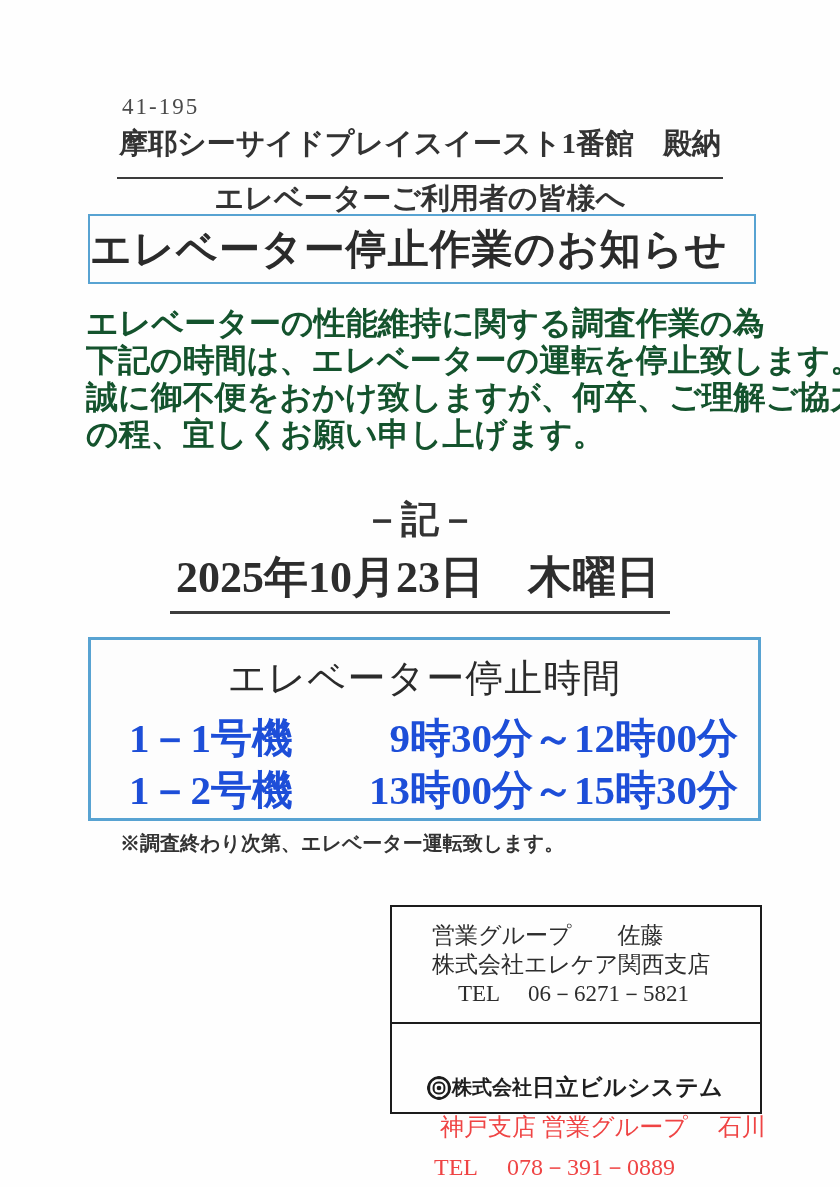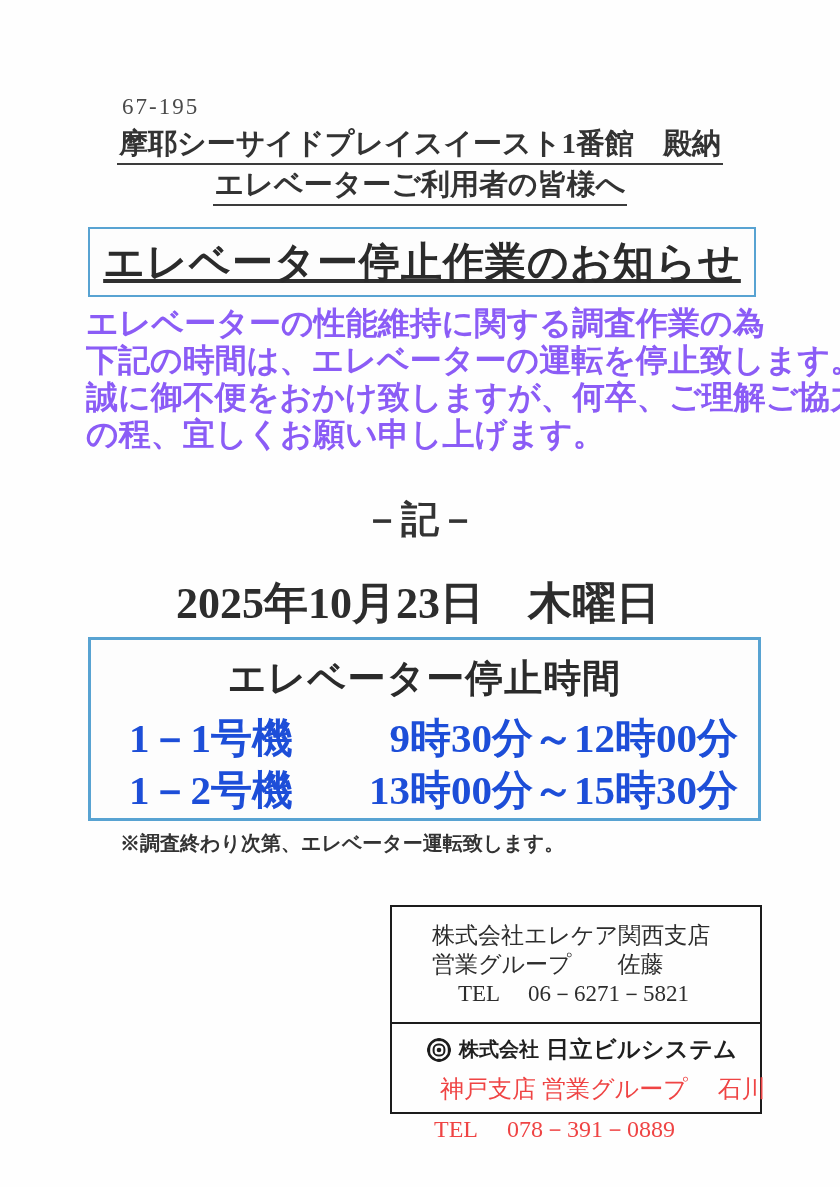--- a/index.html
+++ b/index.html
@@ -17,60 +17,59 @@
     font-size:23px;letter-spacing:2px;color:#4a4a4a;
   }
   .addressee{
     left:0;right:0;top:124px;
     text-align:center;line-height:38px;
     font-size:29px;font-weight:700;color:#333;
   }
   .addressee .uline{
     display:inline-block;
     border-bottom:2px solid #3c3c3c;
-    padding:0 2px 1px 2px;
+    padding:0 2px 15px 2px;
   }
   .title-box{
-    left:88px;top:227px;width:664px;height:66px;
+    left:88px;top:214px;width:664px;height:66px;
     border:2px solid #58a3d2;
-    display:flex;align-items:center;justify-content:center;
+    display:flex;align-items:center;justify-content:flex-start;
     background:#fdfdfd;
-    text-decoration:underline;
   }
   .title-box .t{
     font-size:41px;font-weight:700;color:#2b2b2b;letter-spacing:1px;
     white-space:nowrap;
   }
   .body-text{
     left:86px;top:305px;width:690px;
-    font-size:32px;font-weight:600;line-height:37px;color:#8b5cf6;
+    font-size:32px;font-weight:600;line-height:37px;color:#14532d;
     white-space:nowrap;
   }
   .record-marker{
     left:0;right:0;top:494px;text-align:center;
     font-size:38px;font-weight:700;color:#333;
   }
   .work-date{
-    left:0;right:0;top:574px;text-align:center;
+    left:0;right:0;top:548px;text-align:center;
   }
   .work-date .uline{
     display:inline-block;
     font-size:44px;font-weight:700;color:#2d2d2d;
     border-bottom:3px solid #3c3c3c;
     padding:0 10px 4px 6px;
     white-space:nowrap;
   }
   .stop-box{
     left:88px;top:637px;width:667px;height:178px;
     border:3px solid #58a3d2;
     background:#fdfdfd;
   }
   .stop-title{
     margin-top:13px;text-align:center;
-    font-size:38px;font-weight:700;color:#2b2b2b;letter-spacing:1px;
+    font-size:38px;font-weight:400;color:#2b2b2b;letter-spacing:1px;
   }
   .stop-rows{margin-top:8px;}
   .stop-row{
     display:flex;justify-content:space-between;align-items:baseline;
     padding:0 20px 0 38px;
     font-size:41px;font-weight:700;color:#1d4ed8;
     line-height:52px;white-space:nowrap;
   }
   .note{
     left:120px;top:830px;
@@ -87,39 +86,40 @@
     padding:14px 0 0 40px;
     font-size:23px;line-height:29px;color:#2d2d2d;
     white-space:nowrap;
   }
   .contact-upper .tel-line{padding-left:26px;}
   .contact-lower{
     padding:10px 0 0 34px;
     white-space:nowrap;color:#1f1f1f;
   }
   .hitachi-line{
-    display:flex;align-items:center;gap:7px;
+    display:flex;align-items:center;
     font-family:"Liberation Sans","DejaVu Sans",sans-serif;
+    margin-top:38px;
   }
   .hitachi-line .prefix{font-size:20px;font-weight:600;}
   .hitachi-line .name{font-size:23px;font-weight:800;letter-spacing:0.5px;}
   .branch-line{
     margin-top:9px;padding-left:14px;
     font-size:24px;line-height:31px;color:#ef4444;
     font-family:"Liberation Serif","DejaVu Serif",serif;
   }
   .branch-tel{padding-left:8px;}
   .mark-icon{display:inline-flex;flex:0 0 auto;}
 </style>
 </head>
 <body>
 
 <div class="page">
 
-  <div class="abs doc-number">67-195</div>
+  <div class="abs doc-number">41-195</div>
 
   <div class="abs addressee">
     <span class="uline">摩耶シーサイドプレイスイースト1番館　殿納</span><br>
     <span class="uline">エレベーターご利用者の皆様へ</span>
   </div>
 
   <div class="abs title-box">
     <span class="t">エレベーター停止作業のお知らせ</span>
   </div>
 
@@ -147,22 +147,22 @@
         <span>1－2号機</span>
         <span>13時00分～15時30分</span>
       </div>
     </div>
   </div>
 
   <div class="abs note">※調査終わり次第、エレベーター運転致します。</div>
 
   <div class="abs contact-box">
     <div class="contact-upper">
+      <div>営業グループ　　佐藤</div>
       <div>株式会社エレケア関西支店</div>
-      <div>営業グループ　　佐藤</div>
       <div class="tel-line">TEL　 06－6271－5821</div>
     </div>
     <div class="contact-lower">
       <div class="hitachi-line">
         <span class="mark-icon">
           <svg width="26" height="26" viewBox="0 0 26 26">
             <circle cx="13" cy="13" r="10.5" fill="none" stroke="#1c1c1c" stroke-width="2.6"></circle>
             <rect x="11.4" y="1.2" width="3.2" height="3.0" fill="#1c1c1c"></rect>
             <rect x="11.4" y="21.8" width="3.2" height="3.0" fill="#1c1c1c"></rect>
             <rect x="1.2" y="11.4" width="3.0" height="3.2" fill="#1c1c1c"></rect>

